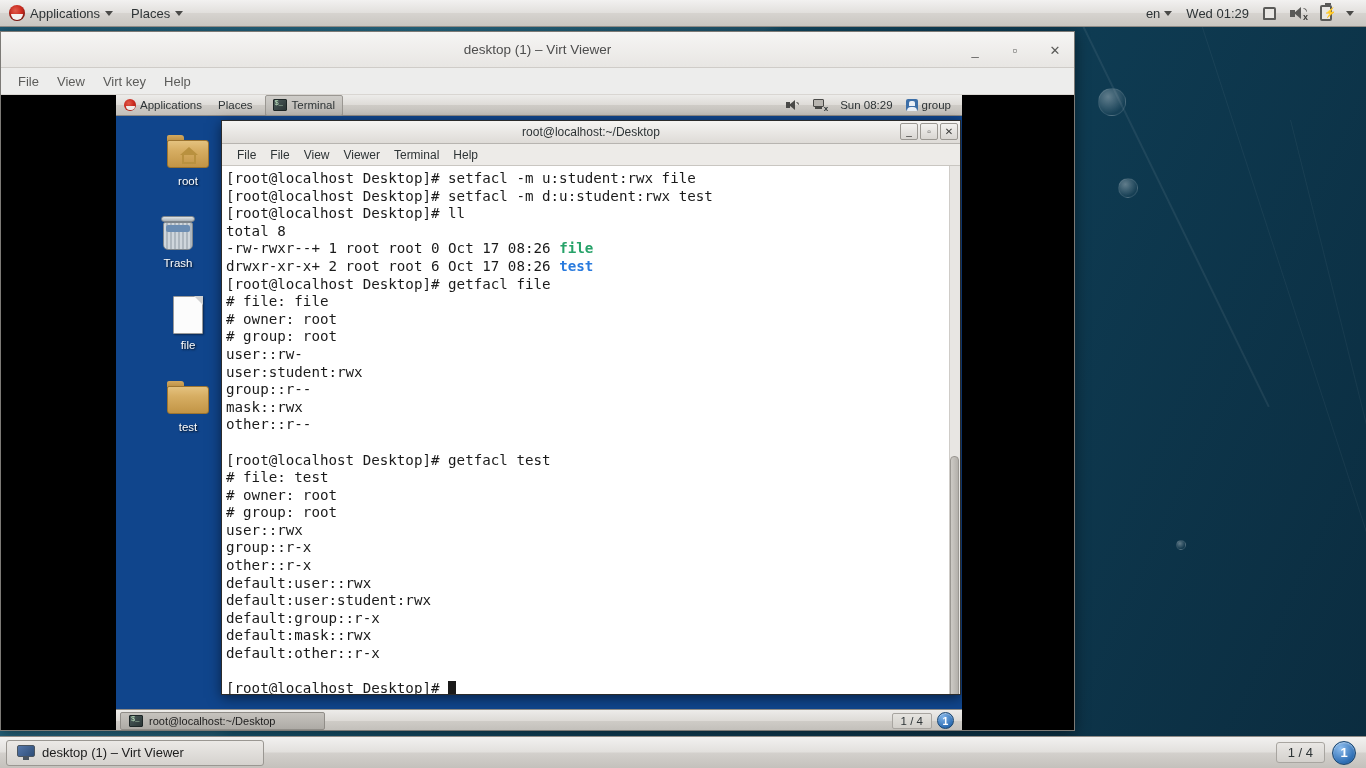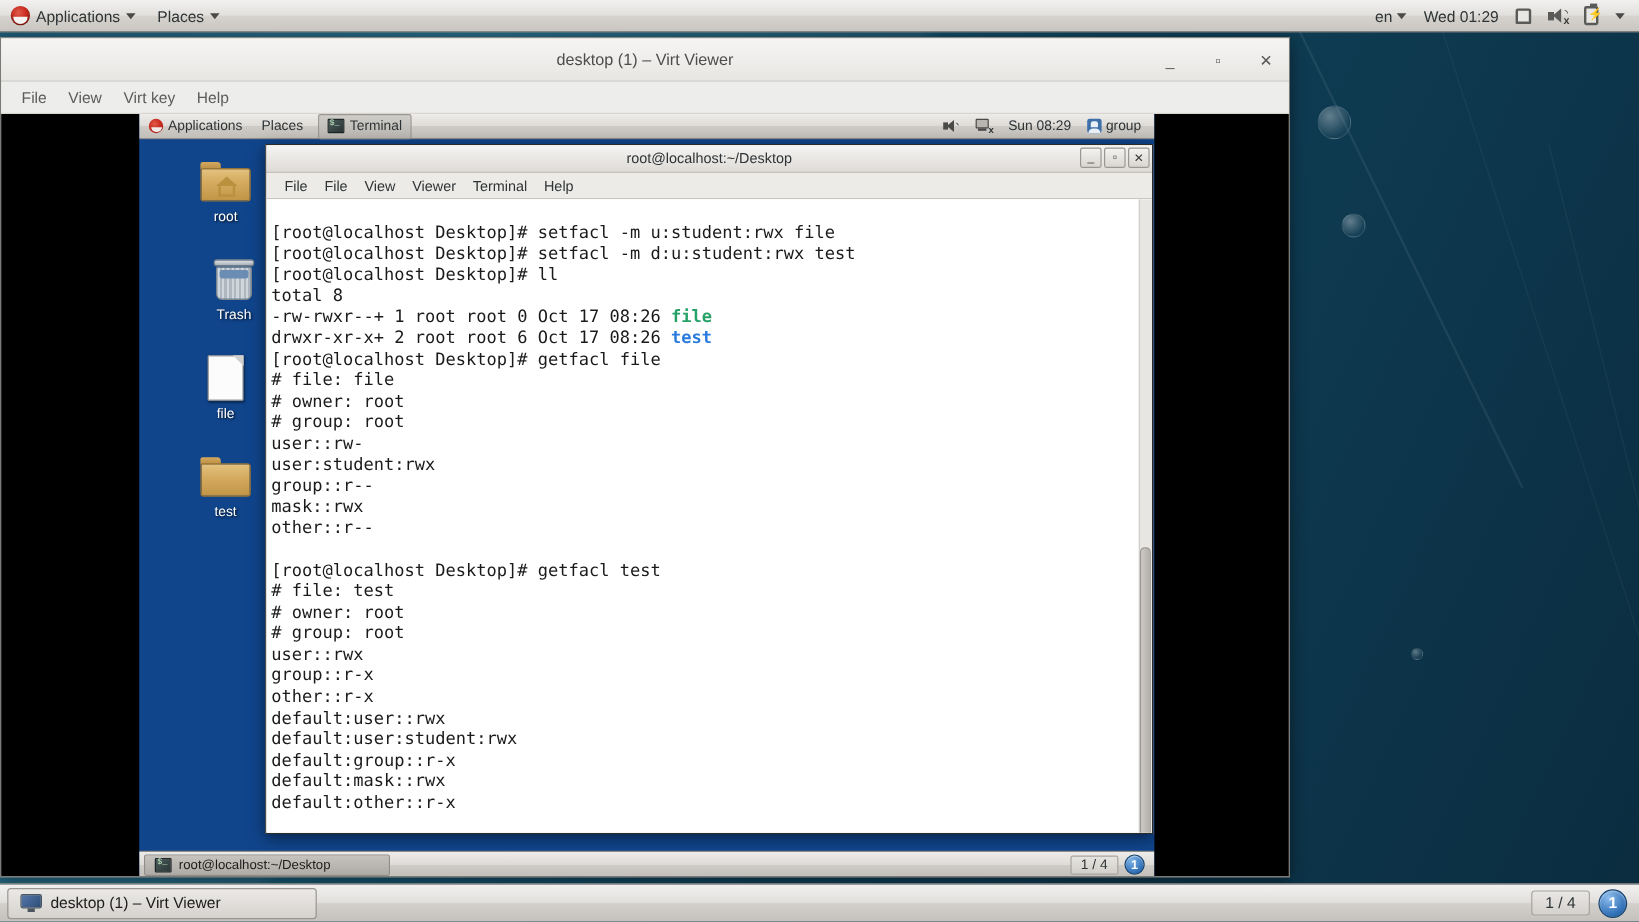--- a/index.html
+++ b/index.html
@@ -153,21 +153,21 @@
   #term-title { font-size:12px; color:#2e3436; }
   .term-wbtns { position:absolute; right:2px; top:2px; display:flex; gap:2px; }
   .term-wb { width:18px;height:17px; border:1px solid #9a9792; border-radius:2px;
     background:linear-gradient(to bottom,#f3f2f0,#d9d6d2);
     font-size:10px;color:#3a3a38; display:flex;align-items:center;justify-content:center; cursor:default;}
   #term-menubar { height:22px; background:#edebe8; border-bottom:1px solid #c9c6c1;
     display:flex; align-items:center; padding-left:8px; font-size:12px; color:#2e3436; }
   #term-menubar div { padding:2px 7px; cursor:default; }
   #term-screen { flex:1; background:#ffffff; position:relative; overflow:hidden;
     font-family:"DejaVu Sans Mono","Liberation Mono",monospace; font-size:14.2px; line-height:17.6px;
-    color:#1a1a1a; padding:20px 0 0 2px; }
+    color:#1a1a1a; padding:4px 0 0 2px; }
   #term-lines { padding-left:2px; white-space:pre; }
   .tl { white-space:pre; }
   .c-green { color:#26a269; font-weight:bold; }
   .c-blue  { color:#2a7bde; font-weight:bold; }
   .cursor-block { display:inline-block; width:8px; height:14px; background:#1a1a1a; vertical-align:-2px; }
   #term-scrollbar { position:absolute; right:0; top:0; width:11px; height:100%;
     background:#e8e6e3; border-left:1px solid #cfccc8; }
   #term-scrollthumb { position:absolute; right:1px; top:290px; width:9px; height:250px;
     background:linear-gradient(to right,#cdcac5,#b3b0ab); border:1px solid #9a9792; border-radius:4px; }
 
@@ -325,21 +325,21 @@
           <div class="folder house">
               <div class="tab"></div>
               <div class="body">
                 <div class="chimney"></div>
               </div>
             </div>
         </div>
         <div>root</div>
       </div>
 
-      <div class="dicon" style="left:43px;top:116px;">
+      <div class="dicon" style="left:26px;top:116px;">
         <div class="glyph">
           <div class="trash">
               <div class="lid"></div>
               <div class="can"></div>
             </div>
         </div>
         <div>Trash</div>
       </div>
 
       <div class="dicon" style="left:36px;top:198px;">

